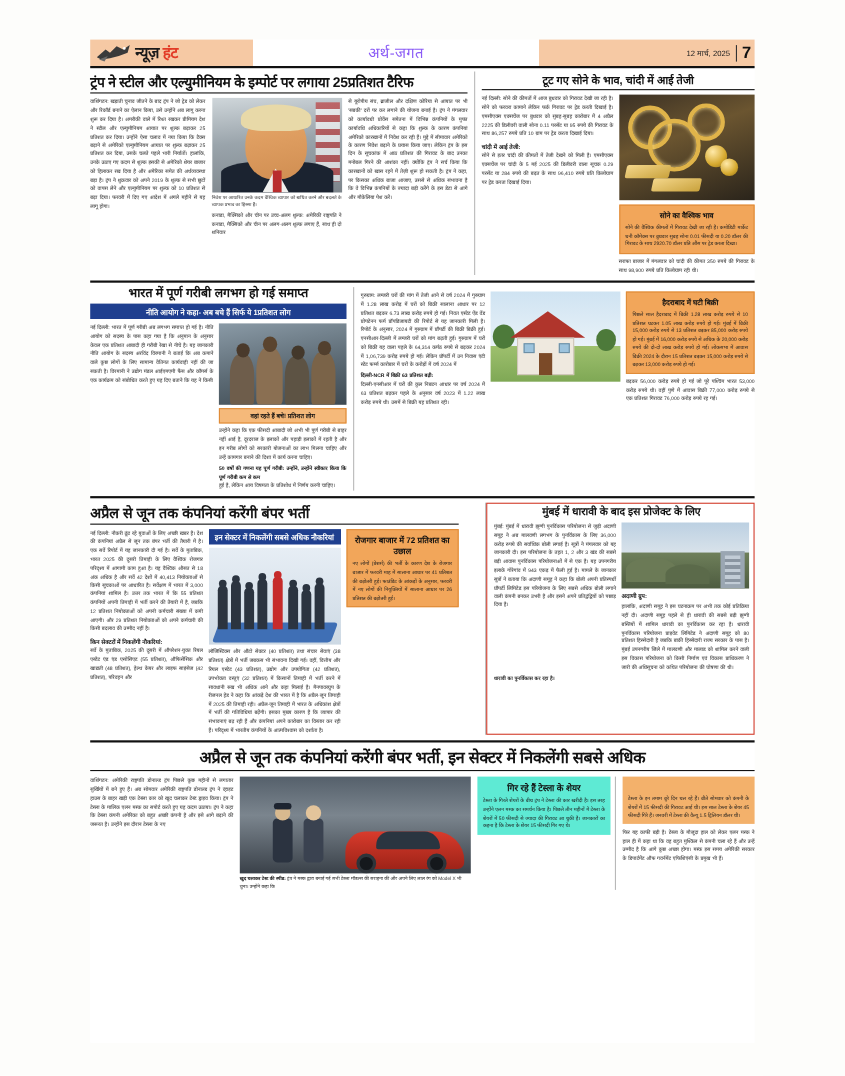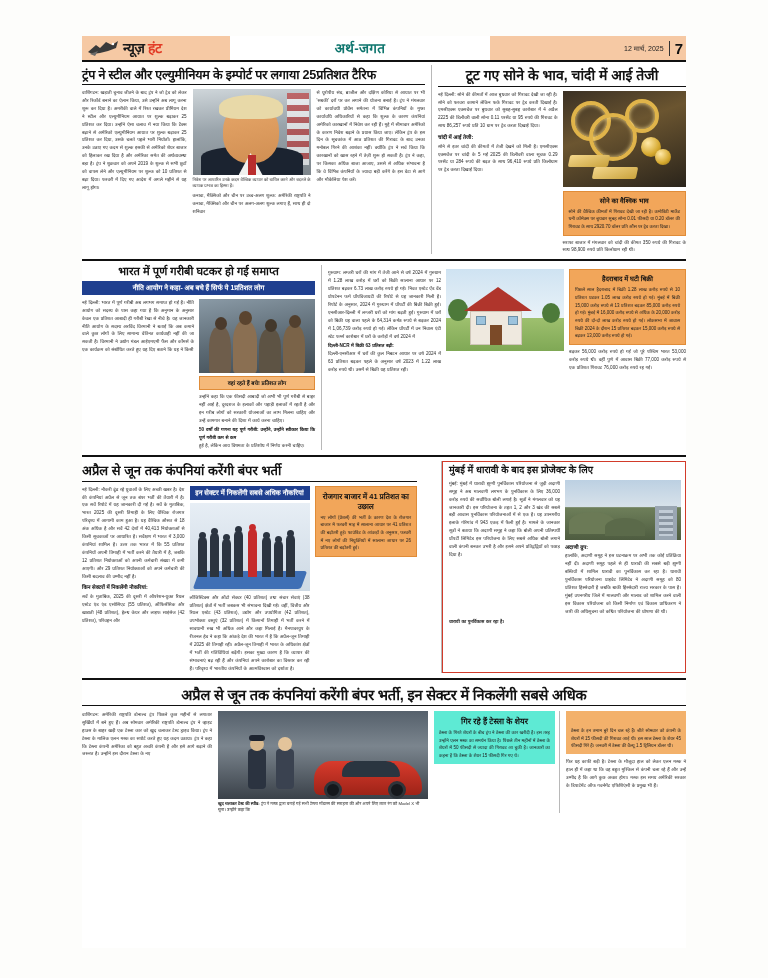--- a/index.html
+++ b/index.html
@@ -36,21 +36,21 @@
   .mh-bird { width: 34px; height: 18px; flex: 0 0 34px; position: relative; }
   .mh-logo-text {
     font-size: 14px; font-weight: bold; color: #1a1a1a;
     letter-spacing: -0.4px; line-height: 1;
   }
   .mh-logo-text .accent { color: #e23b26; }
   .mh-center {
     flex: 1; display: flex; align-items: center; justify-content: center;
     background: #ffffff;
   }
-  .mh-center-text { font-size: 13.5px; font-weight: bold; color: #0f766e; letter-spacing: 0.3px; }
+  .mh-center-text { font-size: 13.5px; font-weight: normal; color: #8b5cf6; letter-spacing: 0.3px; }
   .mh-right {
     width: 196px; background: #f6c9a4;
     display: flex; align-items: center; justify-content: flex-end;
     padding-right: 3px; gap: 5px;
   }
   .mh-date { font-size: 7px; color: #222; }
   .mh-pageno {
     font-size: 15px; font-weight: bold; color: #111;
     border-left: 1.5px solid #333; padding-left: 5px; line-height: 1;
   }
@@ -111,21 +111,21 @@
   .box-h {
     font-weight: bold; font-size: 8px; color: #111; text-align: center;
     margin-bottom: 3px;
   }
   .box-h-sm { font-size: 6.6px; }
   .box-txt { font-size: 4.5px; line-height: 1.7; color: #1d1d1d; text-align: justify; }
 
   .r1r-cols { display:flex; gap:5px; margin-top:4px; }
   .r1r-c1 { width: 120px; }
   .r1r-c2 { width: 124px; }
-  .r1-right .hl { font-size: 14px; }
+  .r1-right .hl { font-size: 10px; }
   .redbox { border: 1px solid #d23b2a; padding: 3px 4px 4px; }
 
   
   .row2 { display: flex; margin-top: 5px; border-top: 2px solid #111; padding-top: 4px; }
   .r2-left { width: 240px; padding-right: 6px; border-right: 1px solid #b8b8b8; }
   .r2-right { width: 364px; padding-left: 6px; }
   .r2-left .hl { font-size: 11.2px; text-align: center; }
   .r2-right .hl { font-size: 11.2px; }
 
   .bluebar {
@@ -269,21 +269,21 @@
           </div>
           <div class="body-txt" style="margin-top:3px">सराफा बाजार में मंगलवार को चांदी की कीमत 350 रुपये की गिरावट के साथ 98,900 रुपये प्रति किलोग्राम रही थी।</div>
         </div>
       </div>
     </div>
   </div>
 
   <div class="row2">
 
     <div class="r2-left">
-      <div class="hl">भारत में पूर्ण गरीबी घटकर हो गई समाप्त</div>
+      <div class="hl">भारत में पूर्ण गरीबी लगभग हो गई समाप्त</div>
       <div class="bluebar">नीति आयोग ने कहा- अब बचे हैं सिर्फ ये 1प्रतिशत लोग</div>
       <div class="r2l-cols">
         <div class="r2l-c1">
           <div class="body-txt">नई दिल्ली: भारत में पूर्ण गरीबी अब लगभग समाप्त हो गई है। नीति आयोग को सदस्य के पास कहा गया है कि अनुमान के अनुसार केवल एक प्रतिशत आबादी ही गरीबी रेखा से नीचे है। यह जानकारी नीति आयोग के सदस्य अरविंद विरमानी ने बताई कि अब कमाने वाले कुछ लोगों के लिए सामान्य वेतिनत कार्यवाही नहीं की जा सकती है। विरमानी ने उद्योग मंडल आईएमएमी फैंस और कॉमर्स के एक कार्यक्रम को संबोधित करते हुए यह दिए बताने कि यह ने किसी</div>
         </div>
         <div class="r2l-c2">
           <div class="photo kids-photo">
             <div class="kid" style="left:10px;width:22px;height:46px;background:#6e5d4b"></div>
             <div class="kid" style="left:34px;width:24px;height:52px;background:#8a6f52"></div>
             <div class="kid" style="left:60px;width:22px;height:44px;background:#5d5344"></div>
@@ -361,29 +361,29 @@
                 <div class="cp-head" style="left:73px;bottom:52px"></div>
             <div class="cp-person" style="left:84px;height:36px"></div>
                 <div class="cp-head" style="left:85px;bottom:48px"></div>
             <div class="cp-person" style="left:96px;height:42px"></div>
                 <div class="cp-head" style="left:97px;bottom:54px"></div>
           </div>
           <div class="body-txt" style="margin-top:3px">लॉजिस्टिक्स और ऑटो सेक्टर (40 प्रतिशत) तथा संचार सेवाएं (38 प्रतिशत) क्षेत्रों में भर्ती जबकस भी संभावना दिखी गई। वहीं, वित्तीय और रियल एस्टेट (43 प्रतिशत), उद्योग और उपयोगिता (42 प्रतिशत), उपभोक्ता वस्तुएं (32 प्रतिशत) में किसानों तिमाही में भर्ती करने में सावधानी रुख भी अधिक आने और कहा मिलाई है। मैनपावरग्रुप के रीजनल हेड ने कहा कि आंकड़े देश की भारत में है कि अप्रैल-जून तिमाही में 2025 की तिमाही रही। अप्रैल-जून तिमाही में भारत के अधिकांश क्षेत्रों में भर्ती की गतिविधियां बढ़ेंगी। इसका मुख्य कारण है कि व्यापार की संभावनाएं बढ़ रही हैं और कंपनियां अपने कारोबार का विस्तार कर रही हैं। परिदृश्य में भारतीय कंपनियों के आत्मविश्वास को दर्शाता है।</div>
         </div>
         <div class="r3l-c3">
           <div class="box-orange" style="margin-top:0">
-            <div class="box-h box-h-sm" style="font-size:7.4px">रोजगार बाजार में 41 प्रतिशत का उछाल</div>
+            <div class="box-h box-h-sm" style="font-size:7.4px">रोजगार बाजार में 72 प्रतिशत का उछाल</div>
             <div class="box-txt">नए लोगों (प्रेशर्स) की भर्ती के कारण देश के रोजगार बाजार में फरवरी माह में सालाना आधार पर 41 प्रतिशत की बढ़ोतरी हुई। फाउंडिट के आंकड़ों के अनुसार, फरवरी में नए लोगों की नियुक्तियों में सालाना आधार पर 26 प्रतिशत की बढ़ोतरी हुई।</div>
           </div>
         </div>
       </div>
     </div>
 
     <div class="r3-right redbox">
-      <div class="hl" style="font-size:9.6px;">मुंबई में धारावी के बाद इस प्रोजेक्ट के लिए</div>
+      <div class="hl" style="font-size:9.6px;text-align:center">मुंबई में धारावी के बाद इस प्रोजेक्ट के लिए</div>
       <div class="r3r-cols">
         <div class="r3r-c1">
           <div class="body-txt">मुंबई: मुंबई में धारावी झुग्गी पुनर्विकास परियोजना से जुड़ी अदाणी समूह ने अब मालवणी लगभग के पुनर्विकास के लिए 36,000 करोड़ रुपये की सर्वाधिक बोली लगाई है। सूत्रों ने मंगलवार को यह जानकारी दी। इस परियोजना के तहत 1, 2 और 3 खंड की सबसे बड़ी आवास पुनर्विकास परियोजनाओं में से एक है। यह उपनगरीय इलाके गोरेगांव में 943 एकड़ में फैली हुई है। मामले के जानकार सूत्रों ने बताया कि अदाणी समूह ने कहा कि बोली अपनी प्रतिस्पर्धी प्रॉपर्टी लिमिटेड इस परियोजना के लिए सबसे अधिक बोली लगाने वाली कंपनी बनकर उभरी है और इसने अपने प्रतिद्वंद्वियों को पछाड़ दिया है।</div>
         </div>
         <div class="r3r-c2">
           <div class="photo dharavi-photo">
             <div style="position:absolute;left:4px;bottom:6px;width:46px;height:22px;background:#6b7a56;border-radius:50% 50% 0 0;"></div>
             <div style="position:absolute;left:40px;bottom:4px;width:40px;height:18px;background:#5b6a4a;border-radius:50% 50% 0 0;"></div>
             <div style="position:absolute;right:4px;bottom:0;width:22px;height:34px;background:#9aa6b2;"></div>
             <div style="position:absolute;right:8px;bottom:4px;width:14px;height:26px;background: repeating-linear-gradient(180deg,#c2ccd6 0 3px,#8a95a1 3px 6px);"></div>

